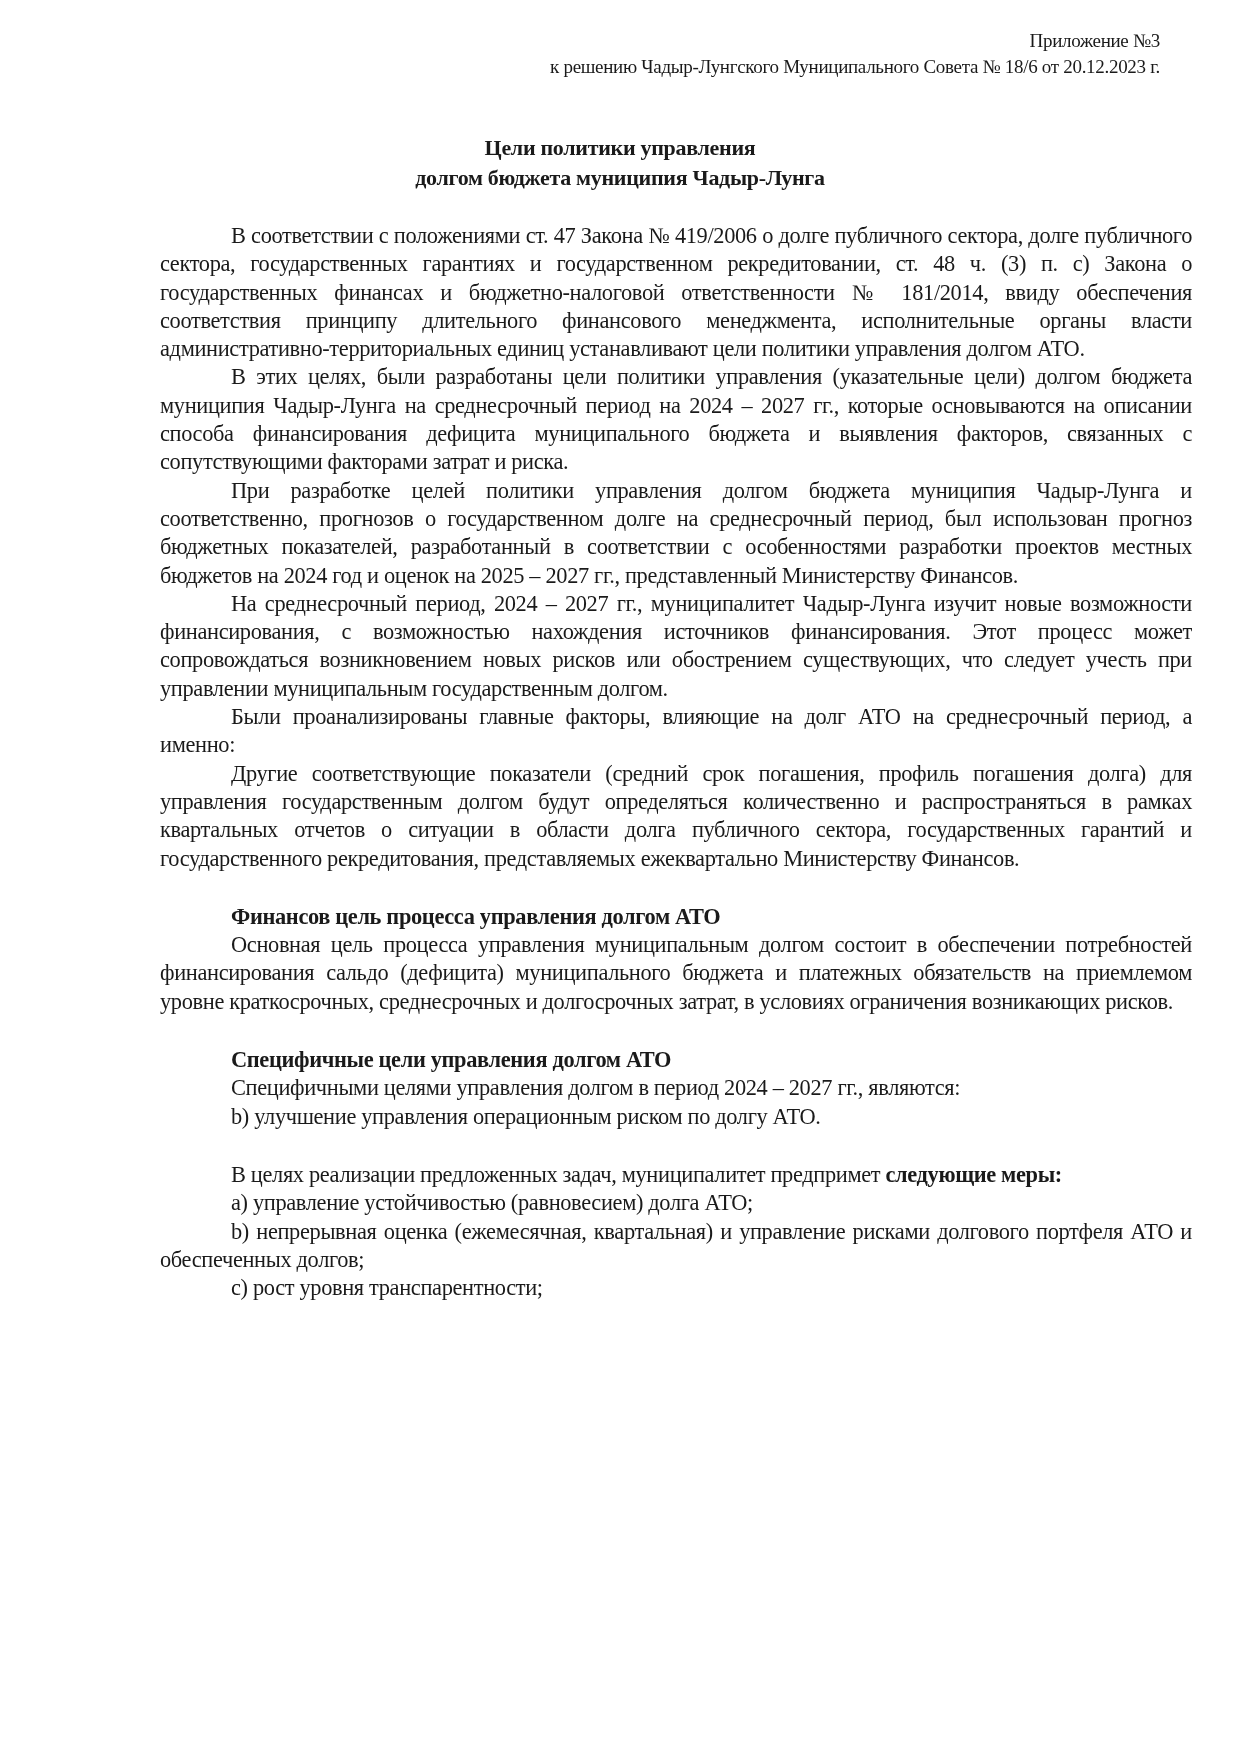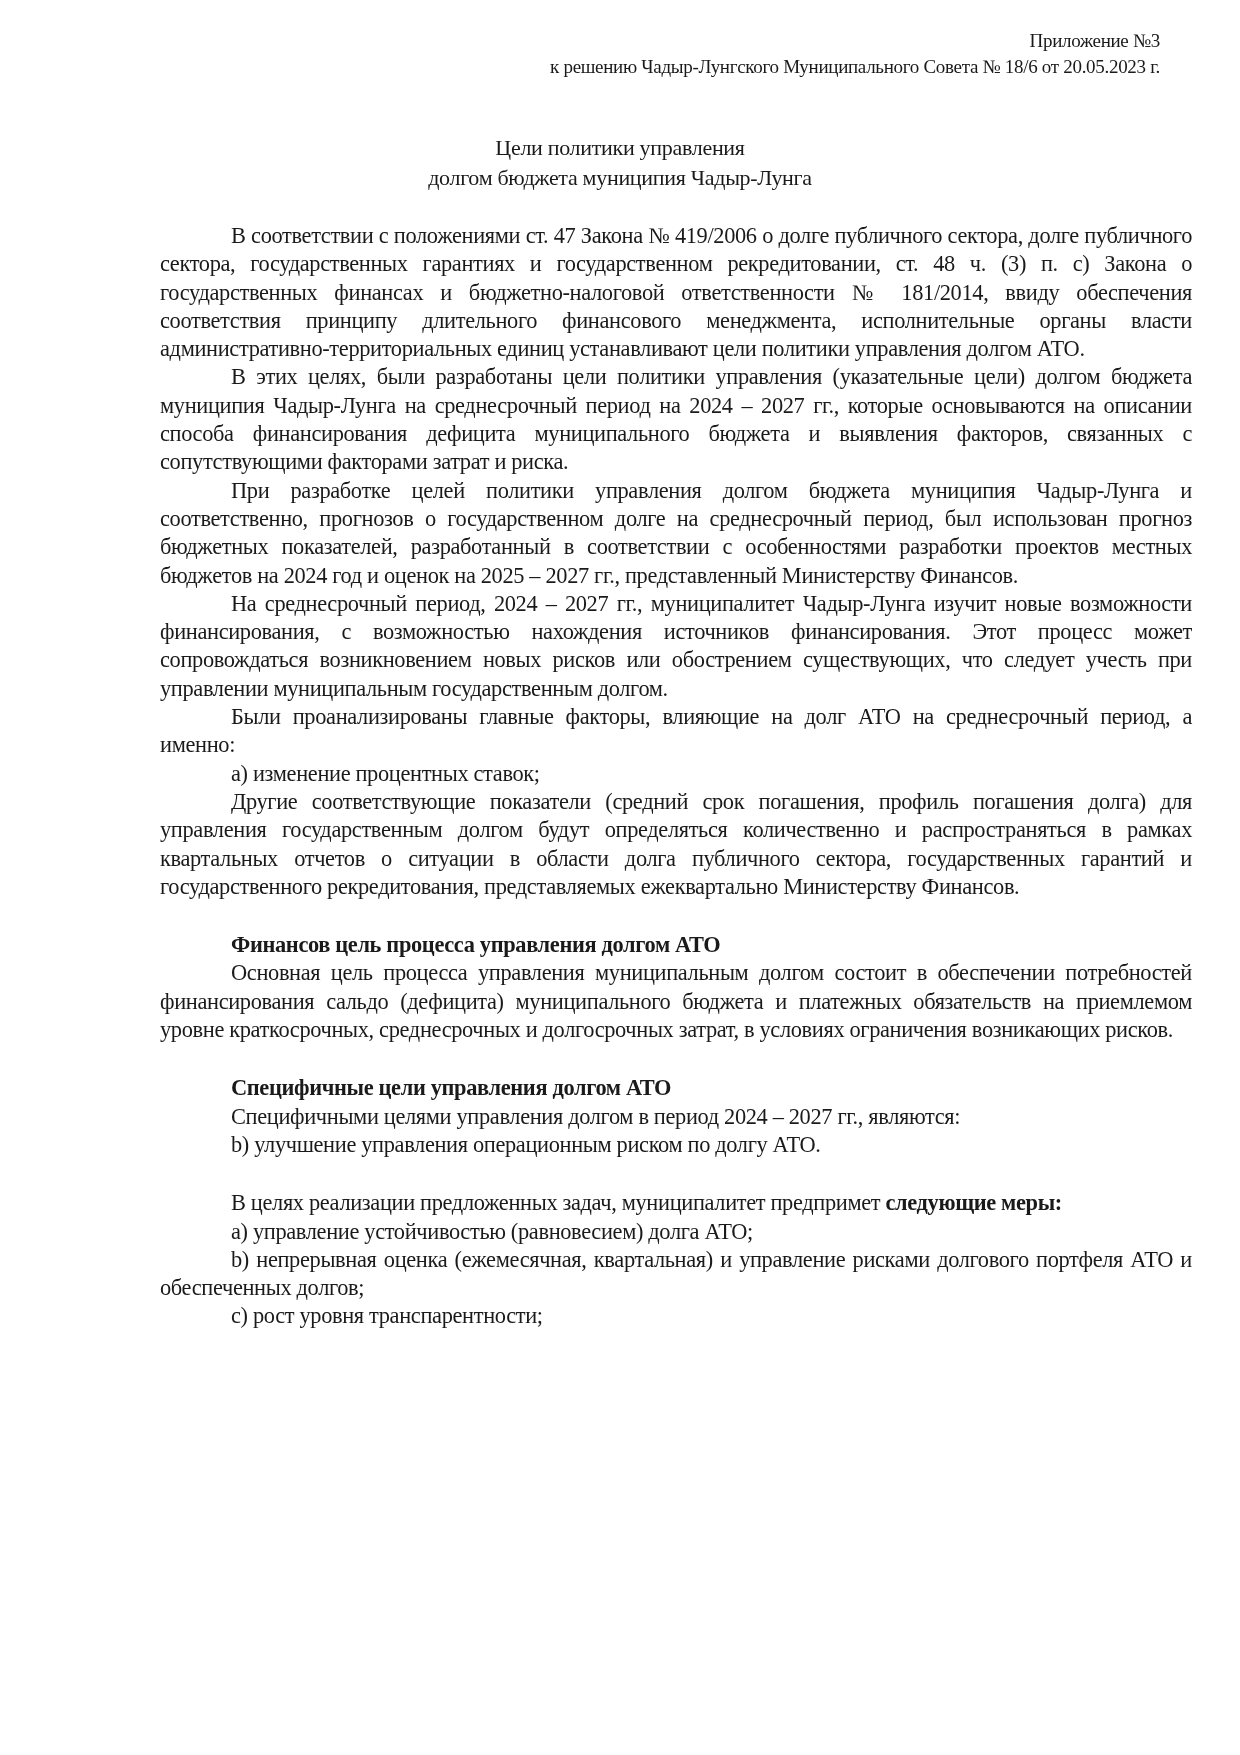--- a/index.html
+++ b/index.html
@@ -8,56 +8,55 @@
       font-family: "Liberation Serif", "DejaVu Serif", serif;
       color: #1a1a1a;
     }
     .page { position: absolute; left: 0; top: 0; width: 1240px; height: 1755px; }
     .header {
       position: absolute; right: 80px; top: 28px; text-align: right;
       font-size: 19px; line-height: 26px; letter-spacing: -0.3px;
     }
     .title {
       position: absolute; left: 0; right: 0; top: 133px; text-align: center;
-      font-weight: normal; font-size: 22px; line-height: 30px; letter-spacing: -0.3px;
+      font-weight: bold; font-size: 22px; line-height: 30px; letter-spacing: -0.3px;
     }
     .body {
       position: absolute; left: 128px; width: 1032px; top: 222px;
       font-size: 22.4px; line-height: 28.3px; letter-spacing: -0.35px;
       text-align: justify;
       margin-left: 32px;
     }
     .p { margin: 0; text-indent: 71px; }
     .gap2 { height: 30px; }
     .h { margin: 0; padding-left: 71px; font-weight: bold; text-indent: 0; text-align: left; }
     .p.left { text-align: left; }
     b { font-weight: bold; }
   </style>
 </head>
 <body>
 
 <div class="page">
 
   <div class="header">
     <div>Приложение №3</div>
-    <div>к решению Чадыр-Лунгского Муниципального Совета №  18/6 от 20.05.2023 г.</div>
+    <div>к решению Чадыр-Лунгского Муниципального Совета №  18/6 от 20.12.2023 г.</div>
   </div>
 
   <div class="title">
     <div>Цели политики управления</div>
     <div>долгом бюджета муниципия Чадыр-Лунга</div>
   </div>
 
   <div class="body">
     <p class="p">В соответствии с положениями ст. 47 Закона № 419/2006 о долге публичного сектора, долге публичного сектора, государственных гарантиях и государственном рекредитовании, ст. 48 ч. (3) п. с) Закона о государственных финансах и бюджетно-налоговой ответственности № 181/2014, ввиду обеспечения соответствия принципу длительного финансового менеджмента, исполнительные органы власти административно-территориальных единиц устанавливают цели политики управления долгом АТО.</p>
     <p class="p">В этих целях, были разработаны цели политики управления (указательные цели) долгом бюджета муниципия Чадыр-Лунга на среднесрочный период на 2024 – 2027 гг., которые основываются на описании способа финансирования дефицита муниципального бюджета и выявления факторов, связанных с сопутствующими факторами затрат и риска.</p>
     <p class="p">При разработке целей политики управления долгом бюджета муниципия Чадыр-Лунга и соответственно, прогнозов о государственном долге на среднесрочный период, был использован прогноз бюджетных показателей, разработанный в соответствии с особенностями разработки проектов местных бюджетов на 2024 год и оценок на 2025 – 2027 гг., представленный Министерству Финансов.</p>
     <p class="p">На среднесрочный период, 2024 – 2027 гг., муниципалитет Чадыр-Лунга изучит новые возможности финансирования, с возможностью нахождения источников финансирования. Этот процесс может сопровождаться возникновением новых рисков или обострением существующих, что следует учесть при управлении муниципальным государственным долгом.</p>
     <p class="p">Были проанализированы главные факторы, влияющие на долг АТО на среднесрочный период, а именно:</p>
-    <p class="p left">а) изменение процентных ставок;</p>
     <p class="p">Другие соответствующие показатели (средний срок погашения, профиль погашения долга) для управления государственным долгом будут определяться количественно и распространяться в рамках квартальных отчетов о ситуации в области долга публичного сектора, государственных гарантий и государственного рекредитования, представляемых ежеквартально Министерству Финансов.</p>
 
     <div class="gap2"></div>
 
     <p class="h">Финансов цель процесса управления долгом АТО</p>
     <p class="p">Основная цель процесса управления муниципальным долгом состоит в обеспечении потребностей финансирования сальдо (дефицита) муниципального бюджета и платежных обязательств на приемлемом уровне краткосрочных, среднесрочных и долгосрочных затрат, в условиях ограничения возникающих рисков.</p>
 
     <div class="gap2"></div>
 
     <p class="h">Специфичные цели управления долгом АТО</p>

